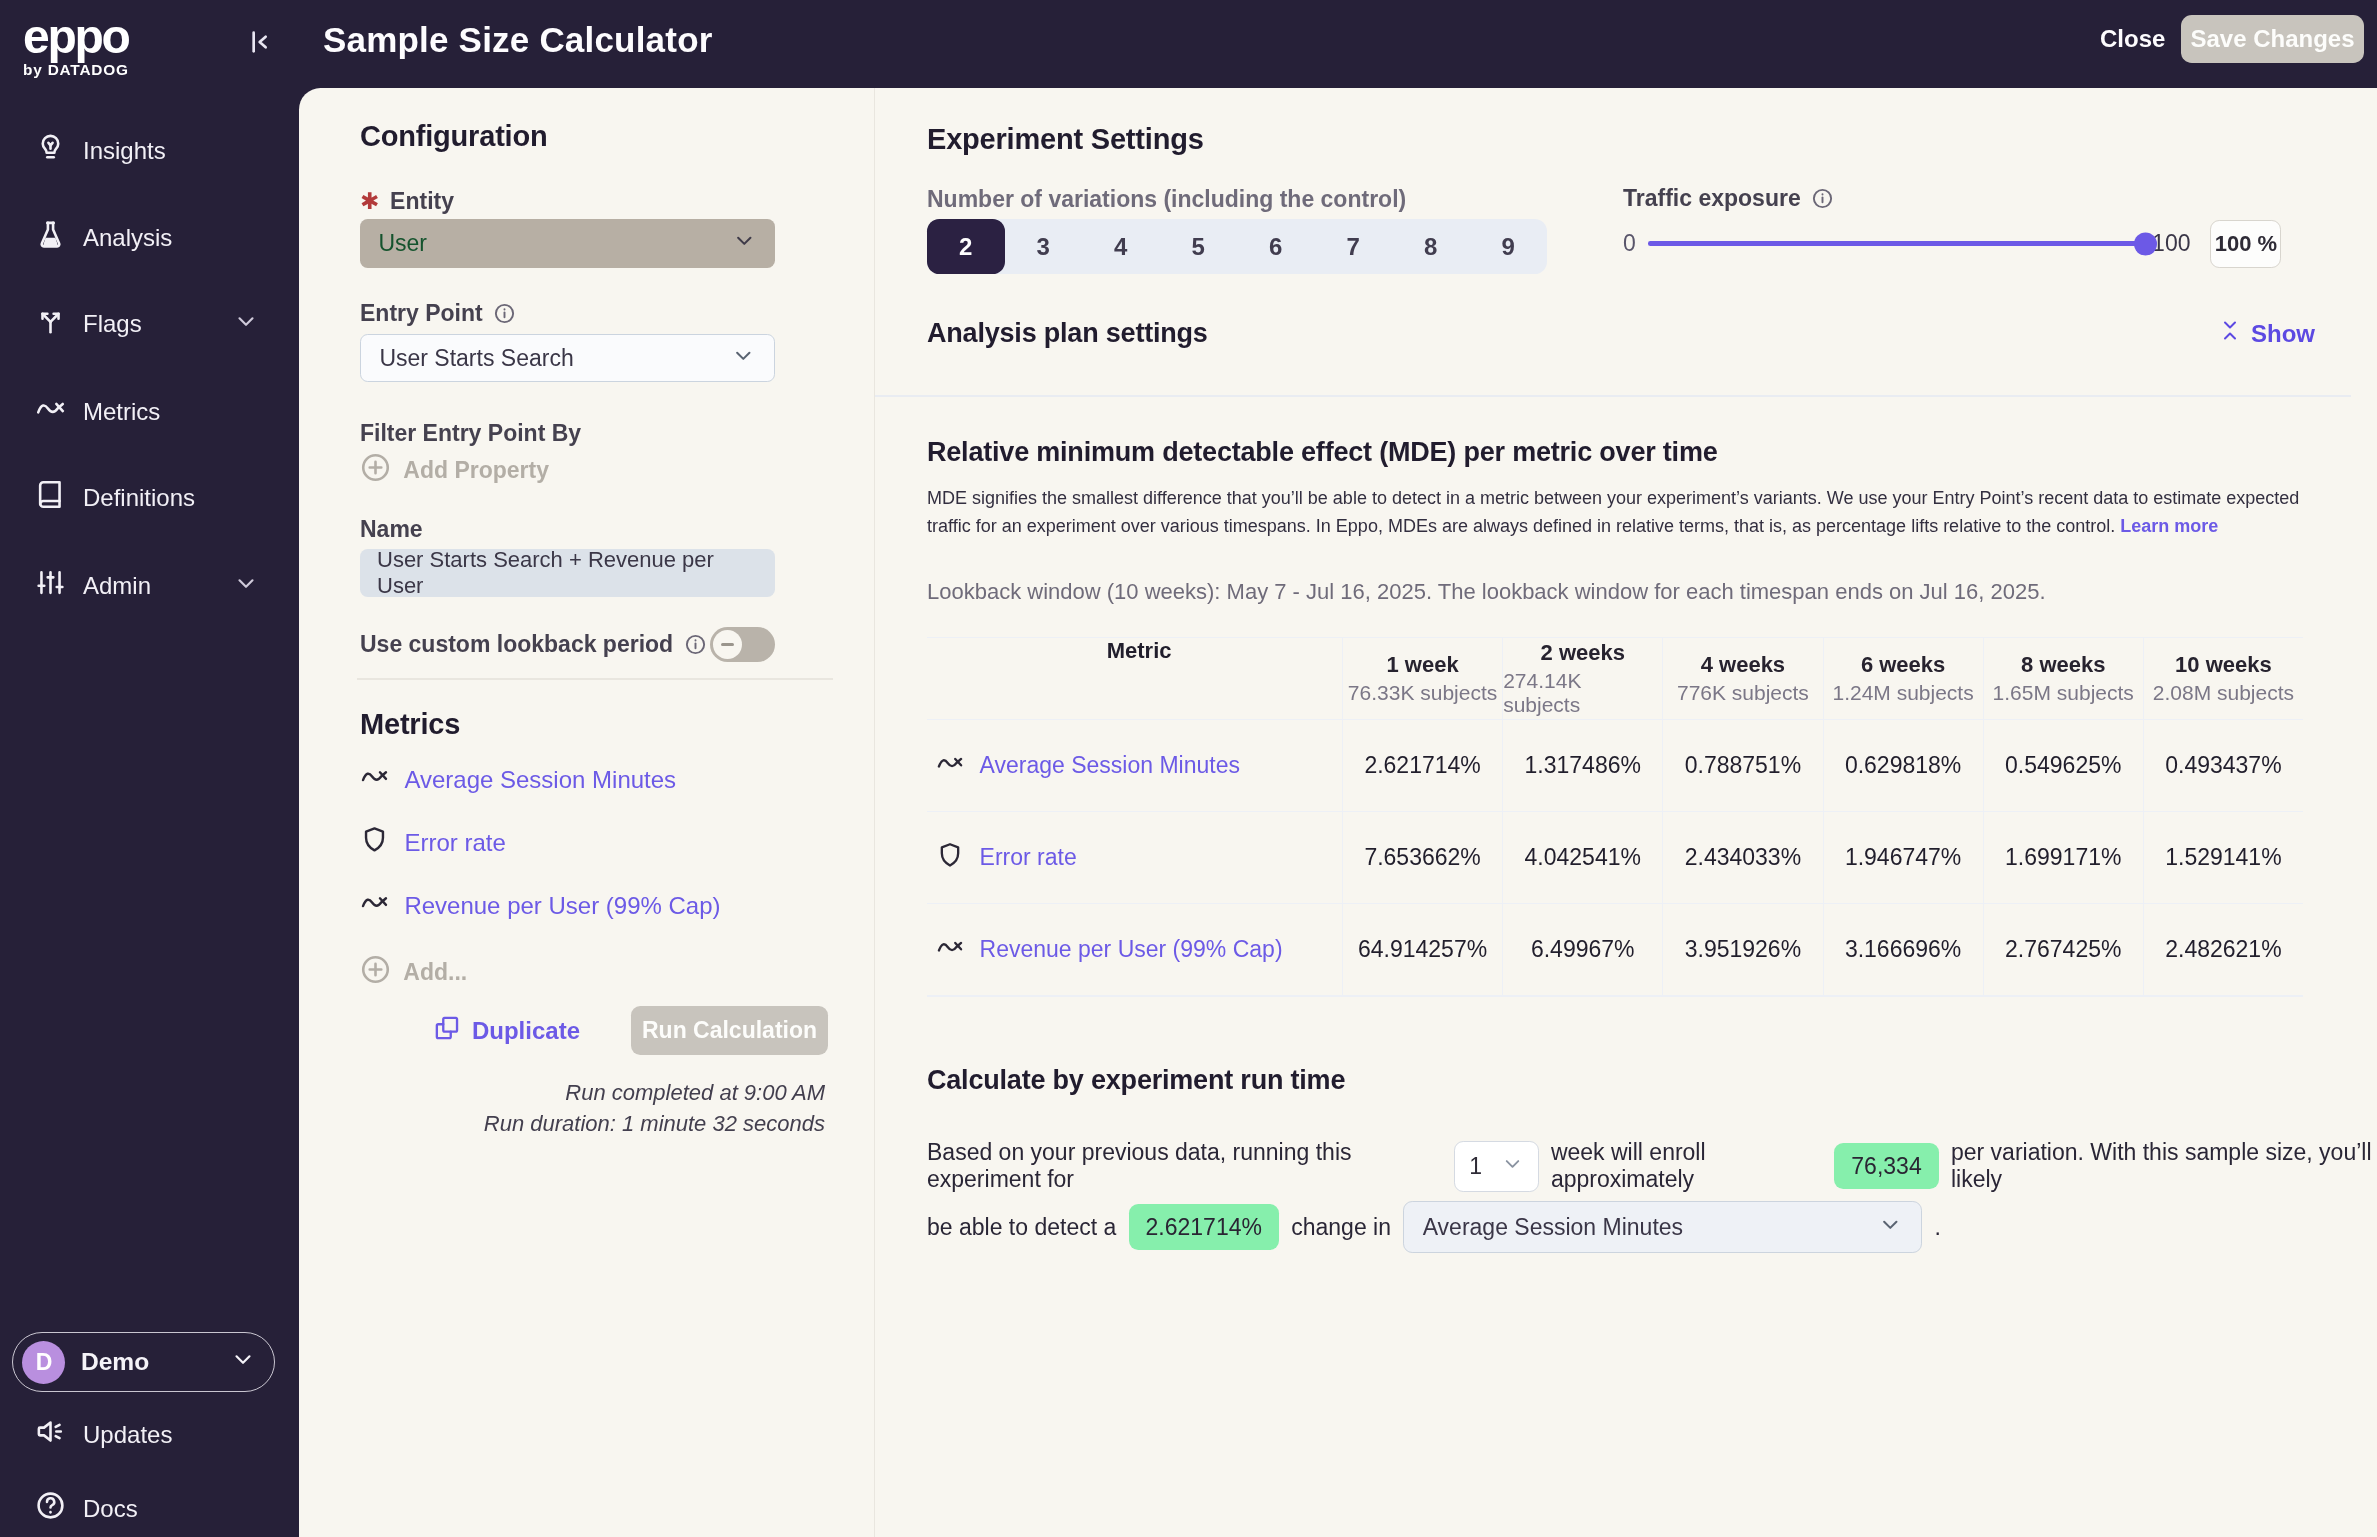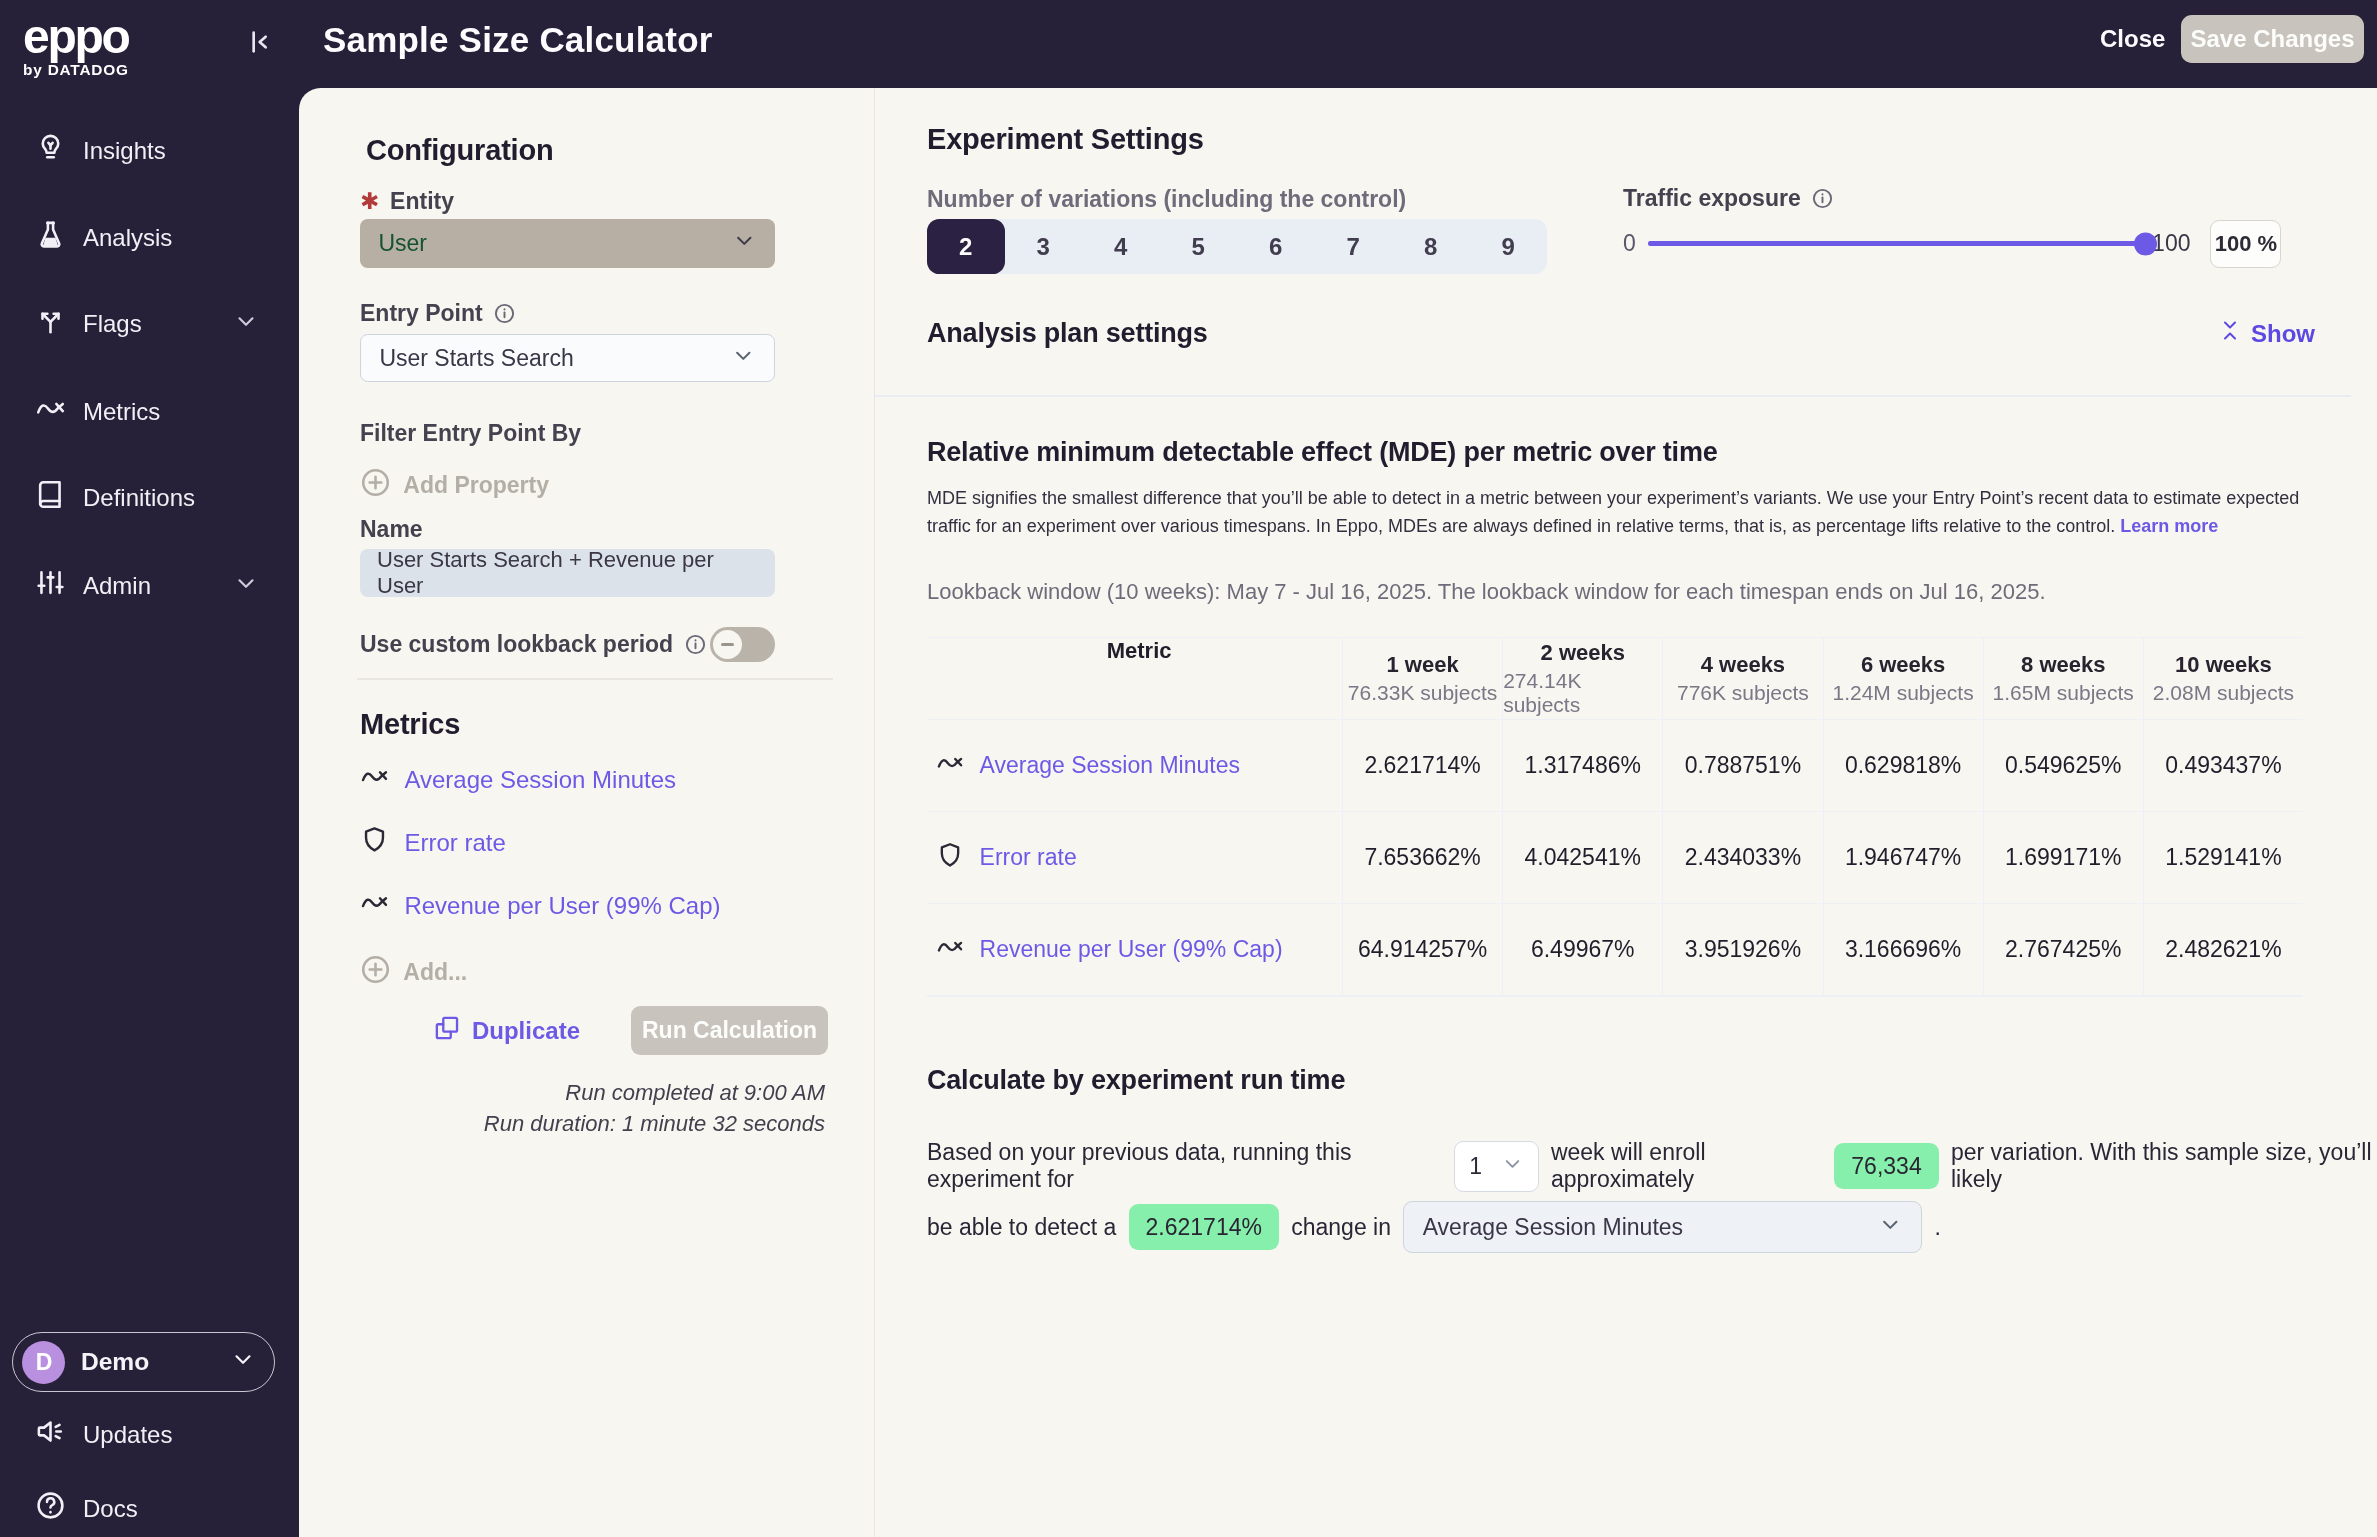--- a/index.html
+++ b/index.html
@@ -192,21 +192,21 @@
             <path d="M9.3 9.2a2.8 2.8 0 1 1 4 2.5c-.8.4-1.3 1-1.3 1.9"></path>
             <path d="M12 17v.3"></path>
           </svg></span>
       <span>Docs</span>
     </div>
   </nav>
 
   <div class="content">
 
     <section class="config">
-      <h2 class="section abs" style="left:61px; top:46px;margin-left:6px;">Configuration</h2>
+      <h2 class="section abs" style="left:61px; top:32px;">Configuration</h2>
 
       <div class="fld-label abs" style="left:61px; top:100px;">
         <span class="req">✱</span>
         <span>Entity</span>
       </div>
       <div class="select sel-entity abs" style="left:61px; top:131px;">
         <span>User</span>
         <span class="chev"><svg class="ic" width="24.6" height="24.6" viewBox="0 0 24 24">
               <path d="M6 9.5l6 6 6-6"></path>
             </svg></span>
@@ -223,21 +223,21 @@
           </span>
       </div>
       <div class="select sel-entry abs" style="left:61px; top:246px;">
         <span>User Starts Search</span>
         <span class="chev"><svg class="ic" width="24.6" height="24.6" viewBox="0 0 24 24">
               <path d="M6 9.5l6 6 6-6"></path>
             </svg></span>
       </div>
 
       <div class="fld-label abs" style="left:61px; top:332px;">Filter Entry Point By</div>
-      <div class="add-link abs" style="left:61px; top:364px;margin-top:15px;">
+      <div class="add-link abs" style="left:61px; top:364px;">
         <span><svg class="ic" width="31" height="31" viewBox="0 0 24 24">
               <circle cx="12" cy="12" r="9.5"></circle>
               <path d="M12 7.5v9M7.5 12h9"></path>
             </svg></span>
         <span>Add Property</span>
       </div>
 
       <div class="fld-label abs" style="left:61px; top:428px;">Name</div>
       <div class="text-input abs" style="left:61px; top:461px;">
         <span>User Starts Search + Revenue per User</span>

